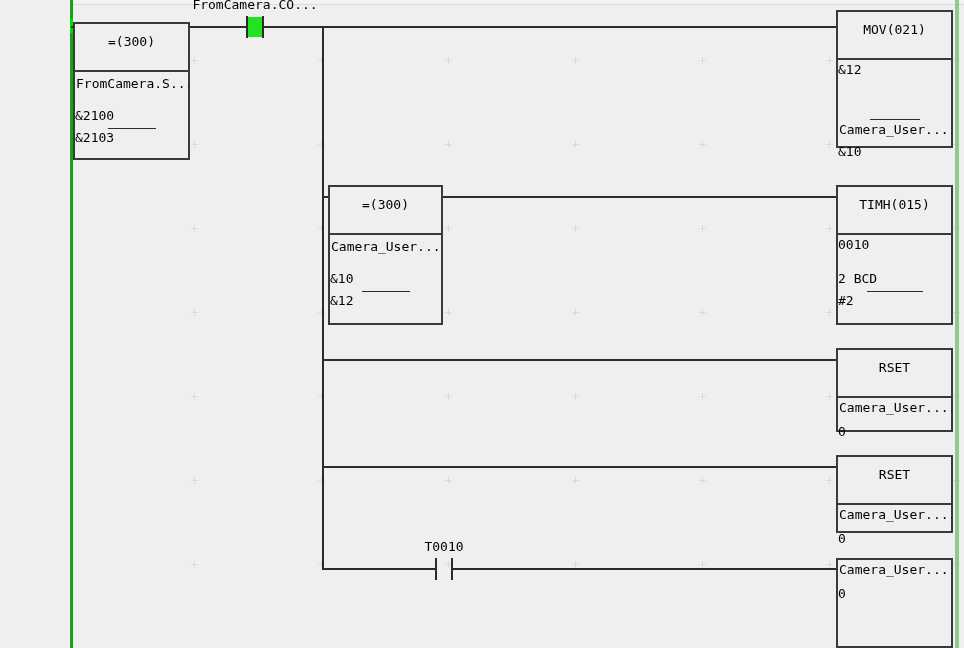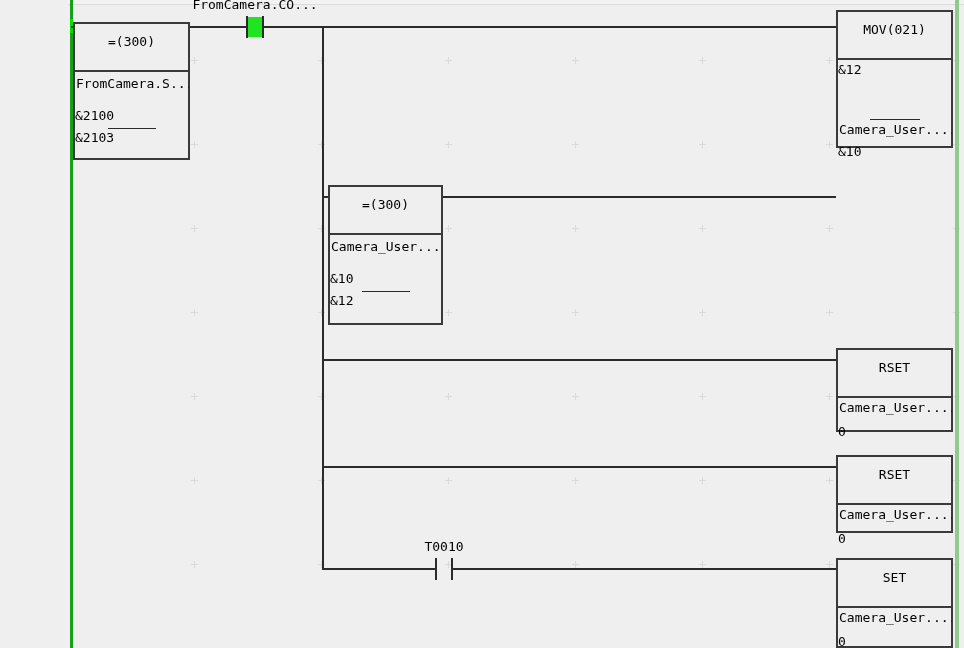--- a/index.html
+++ b/index.html
@@ -318,39 +318,47 @@
     <div class="block" style="left:768px; top:10px; width:117px; height:138px;">
       <div class="block-head">MOV(021)</div>
       <div class="block-body">
         <div class="op-line" style="top:2px;">&amp;12</div>
         <div class="op-underline" style="top:59px; width:50px;"></div>
         <div class="op-line left" style="top:62px;">Camera_User....</div>
         <div class="op-line" style="top:84px;">&amp;10</div>
       </div>
     </div>
 
+    <div class="block" style="left:768px; top:185px; width:117px; height:140px;">
+      <div class="block-head">TIMH(015)</div>
+      <div class="block-body">
+        <div class="op-line" style="top:2px;">0010</div>
+        <div class="op-line" style="top:36px;">2 BCD</div>
+        <div class="op-underline" style="top:56px; width:56px;"></div>
+        <div class="op-line" style="top:58px;">#2</div>
+      </div>
+    </div>
 
     <div class="block" style="left:768px; top:348px; width:117px; height:84px;">
       <div class="block-head">RSET</div>
       <div class="block-body">
         <div class="op-line left" style="top:2px;">Camera_User....</div>
         <div class="op-line" style="top:26px;">0</div>
       </div>
     </div>
 
     <div class="block" style="left:768px; top:455px; width:117px; height:78px;">
       <div class="block-head">RSET</div>
       <div class="block-body">
         <div class="op-line left" style="top:2px;">Camera_User....</div>
         <div class="op-line" style="top:26px;">0</div>
       </div>
     </div>
 
     <div class="block" style="left:768px; top:558px; width:117px; height:90px;">
-      <div class="block-head">SET</div>
       <div class="block-body">
         <div class="op-line left" style="top:2px;">Camera_User....</div>
         <div class="op-line" style="top:26px;">0</div>
       </div>
     </div>
 
   </div>
 </div>
 
 </body></html>

